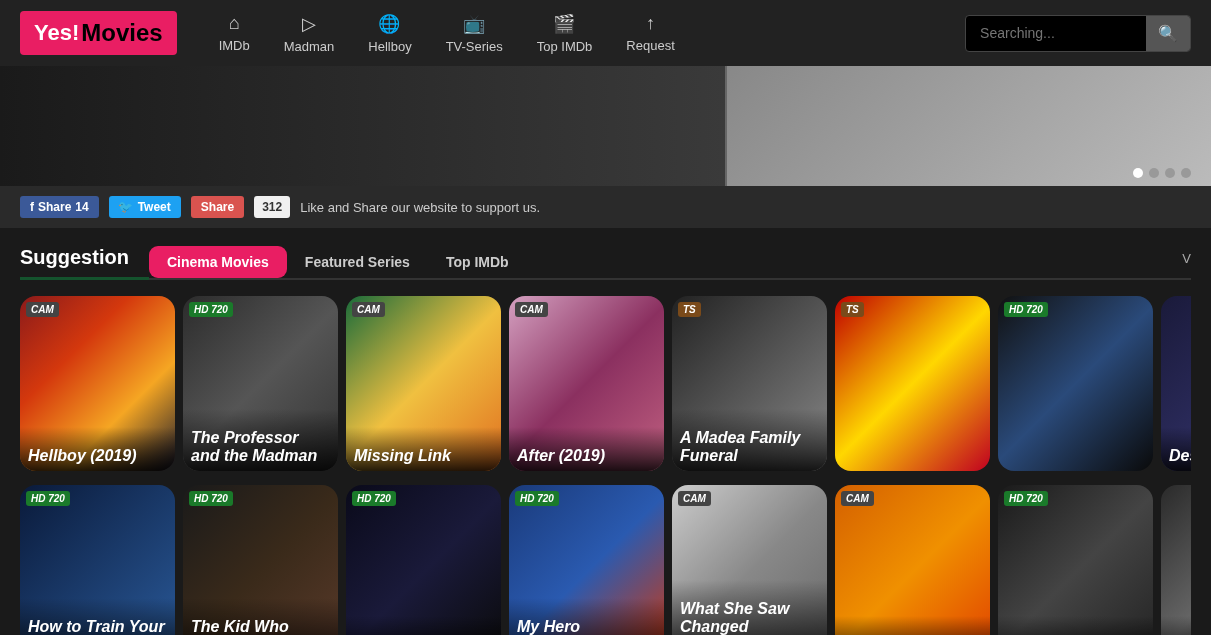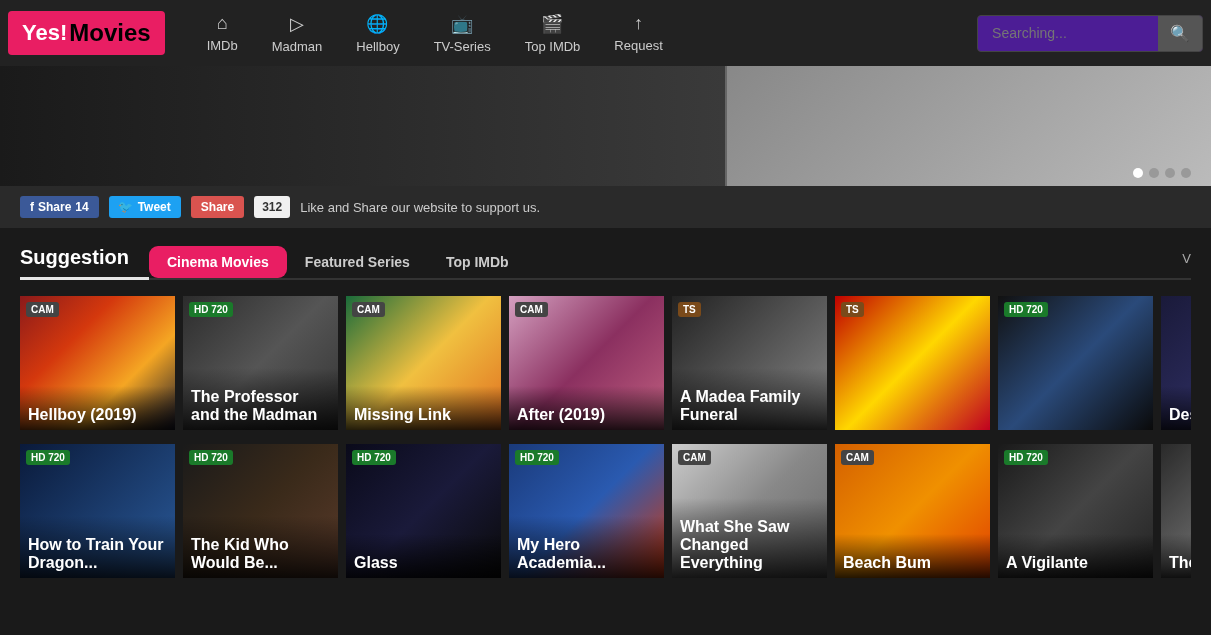--- a/index.html
+++ b/index.html
@@ -4,21 +4,21 @@
   <style>
     * { margin: 0; padding: 0; box-sizing: border-box; }
     body { background: #1a1a1a; font-family: Arial, sans-serif; color: #fff; overflow-x: hidden; }
 
     
     .header {
       background: #222;
       display: flex;
       align-items: center;
       height: 66px;
-      padding: 0 8px;
+      padding: 0 20px;
       gap: 30px;
     }
     .logo {
       background: #e91e63;
       padding: 8px 14px;
       border-radius: 4px;
       font-size: 22px;
       font-weight: bold;
       color: #fff;
       display: flex;
@@ -42,21 +42,21 @@
       font-size: 13px;
       cursor: pointer;
       padding: 8px 12px;
       gap: 4px;
       text-decoration: none;
     }
     .nav-icon { font-size: 18px; }
     .search-bar {
       display: flex;
       align-items: center;
-      background: #4c1d95;
+      background: #000000;
       border: 1px solid #444;
       border-radius: 4px;
       overflow: hidden;
       margin-left: auto;
     }
     .search-bar input {
       background: transparent;
       border: none;
       color: #aaa;
       padding: 8px 14px;
@@ -154,21 +154,21 @@
       border-bottom: 2px solid #333;
       padding-bottom: 0;
       margin-bottom: 16px;
     }
     .section-title {
       font-size: 20px;
       font-weight: bold;
       color: #fff;
       padding-right: 20px;
       padding-bottom: 8px;
-      border-bottom: 3px solid #e5e5e5;
+      border-bottom: 3px solid #14532d;
       margin-bottom: -2px;
     }
     .tab-btn {
       padding: 8px 18px;
       font-size: 14px;
       border: none;
       cursor: pointer;
       background: transparent;
       color: #ccc;
       font-weight: bold;
@@ -190,25 +190,26 @@
     .movies-grid {
       display: flex;
       gap: 8px;
       overflow: hidden;
       padding: 0 0 14px 0;
     }
     .movie-card {
       position: relative;
       width: 155px;
       min-width: 155px;
-      height: 134px;
-      border-radius: 0;
+      height: 175px;
+      border-radius: 16px;
       overflow: hidden;
       cursor: pointer;
       background: #333;
+      font-style: italic;
     }
     .movie-card .quality-badge {
       position: absolute;
       top: 6px;
       left: 6px;
       font-size: 10px;
       font-weight: bold;
       padding: 2px 5px;
       border-radius: 3px;
       z-index: 2;

